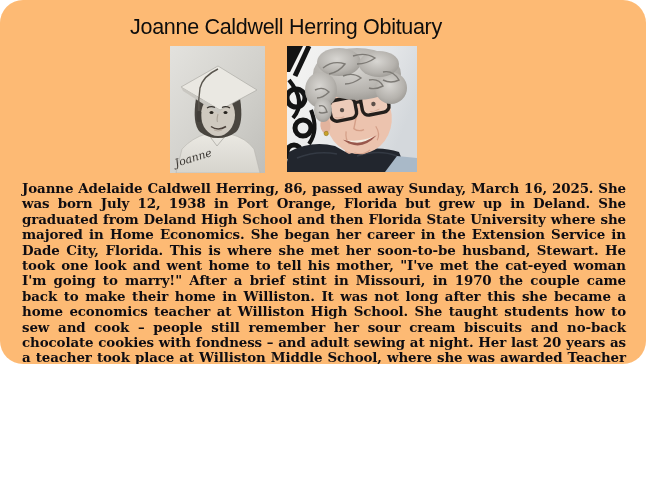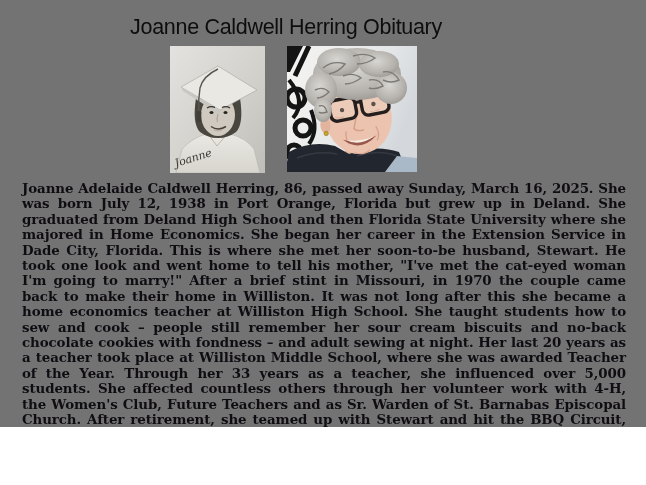--- a/index.html
+++ b/index.html
@@ -1,22 +1,23 @@
 <!DOCTYPE html>
 <html><head>
 <meta charset="utf-8">
 <style>
   html, body { margin: 0; padding: 0; }
   .page {
     position: relative;
     width: 646px;
-    height: 427px;
-    background: #737373;
+    height: 364px;
+    background: #fdba74;
     overflow: hidden;
     font-family: "Liberation Sans", sans-serif;
+    border-radius: 23px;
   }
   .title {
     position: absolute;
     top: 15px;
     left: 0;
     width: 572px;
     margin: 0;
     text-align: center;
     font-family: "Liberation Sans", sans-serif;
     font-weight: 400;

